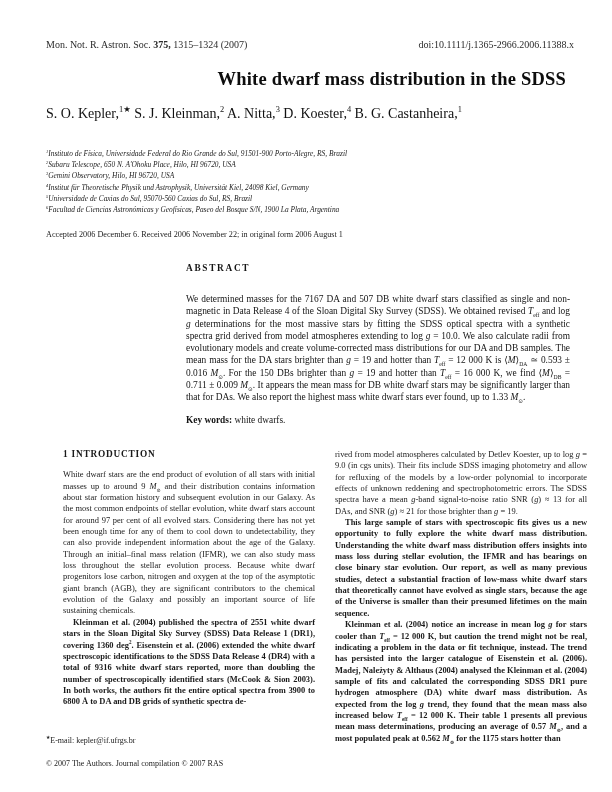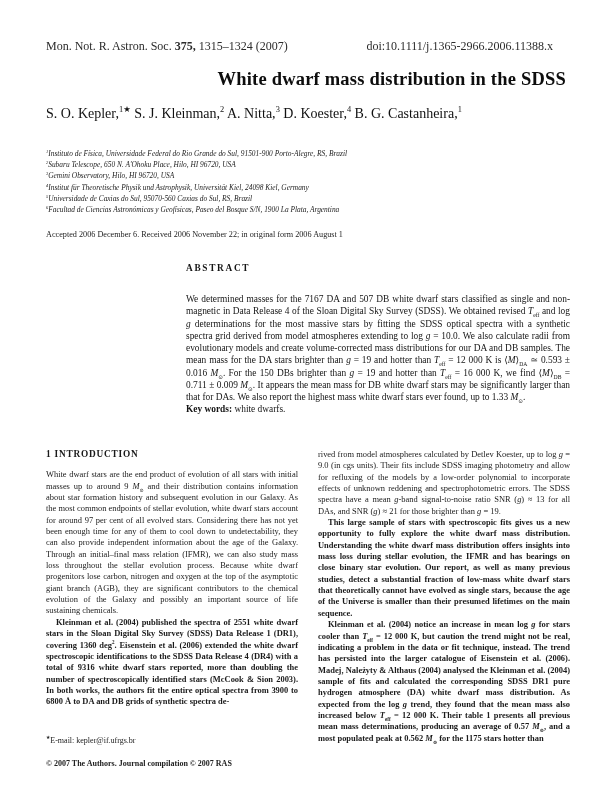--- a/index.html
+++ b/index.html
@@ -8,23 +8,23 @@
     position:relative; width:612px; height:792px; margin:0 auto;
     background:#ffffff; color:#151515; overflow:hidden;
     font-family:"Liberation Serif","DejaVu Serif",serif;
   }
   sup { font-size:60%; vertical-align:super; line-height:0; }
   sub { font-size:60%; vertical-align:sub; line-height:0; }
   i   { font-style:italic; }
   b   { font-weight:bold; }
 
   .runhead {
-    position:absolute; top:39px; left:46px; right:59px;
+    position:absolute; top:39px; left:46px; right:38px;
     display:flex; justify-content:space-between;
-    font-size:12px; color:#2b2b2b;
+    font-size:10px; color:#2b2b2b;
   }
   .title {
     position:absolute; top:69px; left:46px; right:46px;
     font-size:18.5px; font-weight:bold; letter-spacing:0.2px; color:#0d0d0d;text-align:right;
   }
   .authors {
     position:absolute; top:104px; left:46px; right:46px;
     font-size:14px; line-height:19px; color:#111;
   }
   .affils {
@@ -35,35 +35,35 @@
     position:absolute; top:230px; left:46px;
     font-size:8.2px; color:#222;text-align:right;
   }
   .abstract { position:absolute; top:263px; left:186px; width:384px; }
   .abstract-label {
     font-size:9.3px; font-weight:bold; letter-spacing:1.7px; margin-bottom:20px;
   }
   .abstract-text {
     font-size:9.4px; line-height:12.3px; text-align:justify;
   }
-  .keywords { margin-top:0; font-size:9.4px; }
+  .keywords { margin-top:11px; font-size:9.4px; }
 
   .columns {
-    position:absolute; top:449px; left:46px; width:524px; height:314px;
+    position:absolute; top:449px; left:63px; width:524px; height:314px;
     display:flex; gap:20px; overflow:hidden;
   }
   .col { width:257px; font-size:8.45px; line-height:11.35px; text-align:justify; color:#1a1a1a; }
   .sec-heading {
     font-size:9.3px; font-weight:bold; letter-spacing:0.8px; margin-bottom:9px;
   }
   .col p + p { text-indent:10px;font-weight:bold; }
   .col p.noindent { text-indent:0; }
 
   .footnote  { position:absolute; top:736px; left:46px; font-size:8px; color:#222; }
-  .copyright { position:absolute; top:759px; left:46px; font-size:8px; color:#222;font-weight:bold; }
+  .copyright { position:absolute; top:759px; left:46px; font-size:8px; color:#222; }
 </style>
 </head>
 <body>
 
 <div class="page">
 
   <div class="runhead">
     <span>Mon. Not. R. Astron. Soc. <b>375,</b> 1315–1324 (2007)</span>
     <span>doi:10.1111/j.1365-2966.2006.11388.x</span>
   </div>

